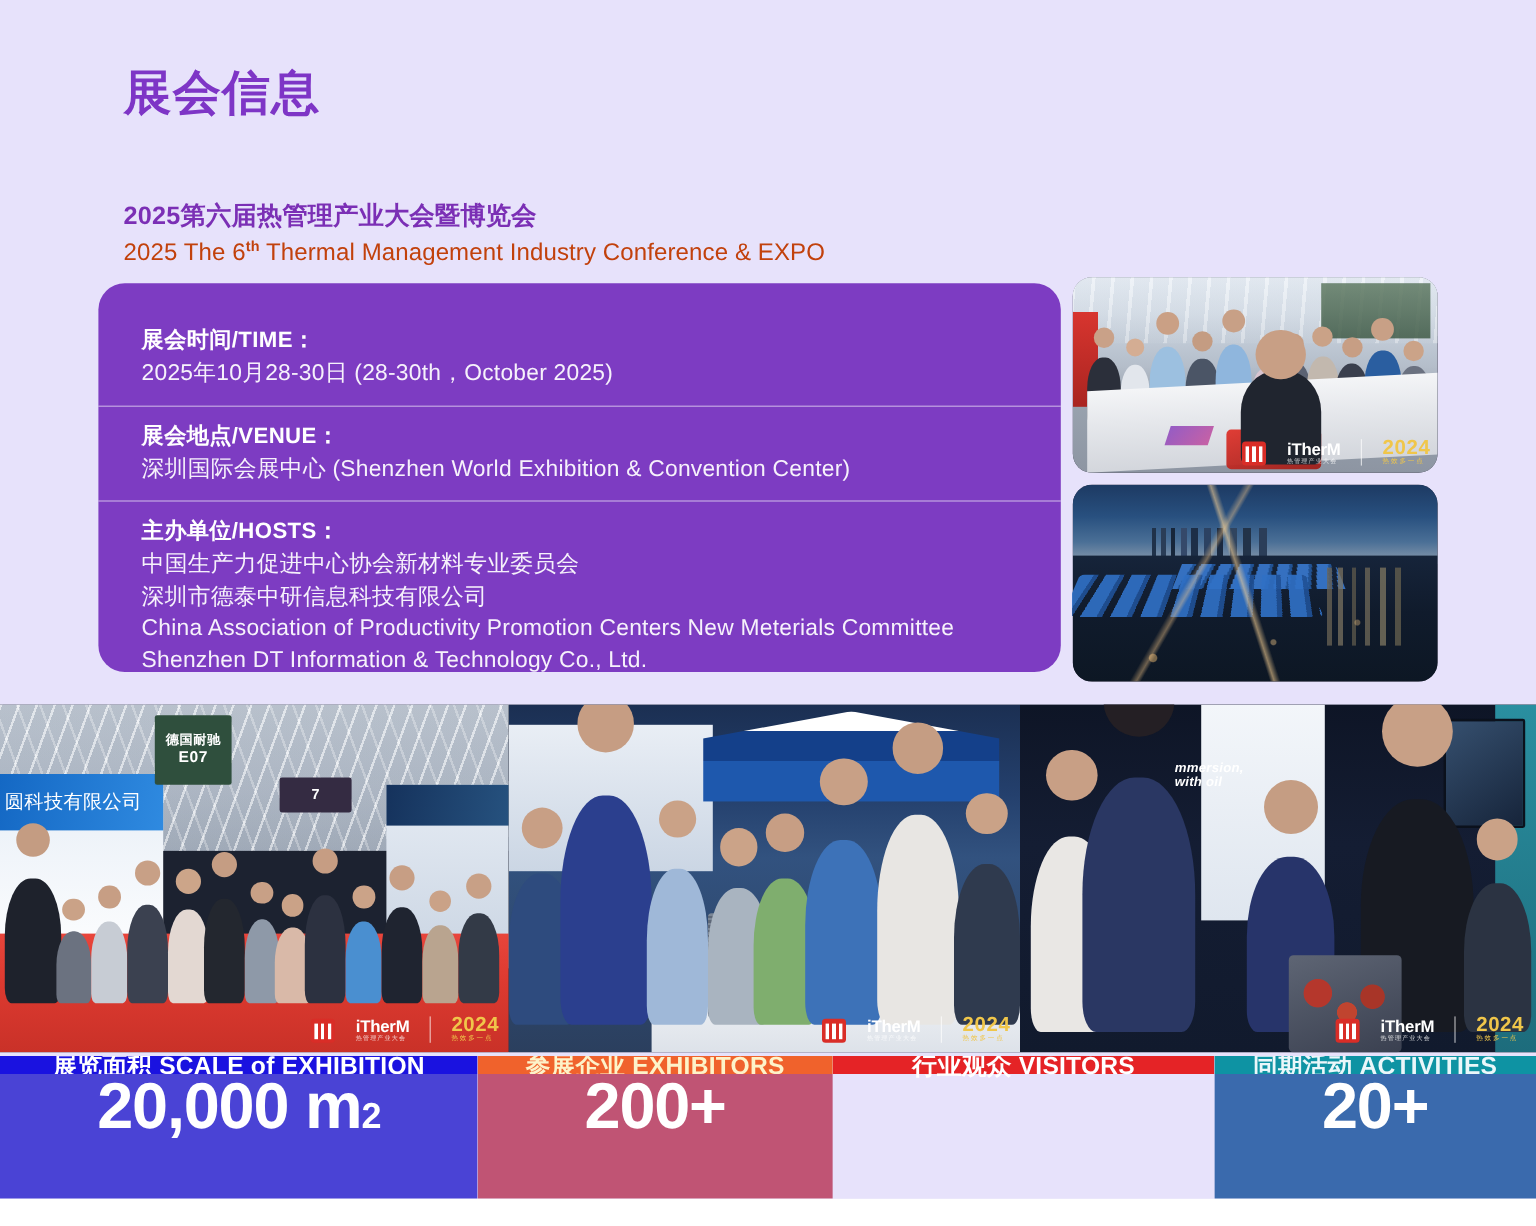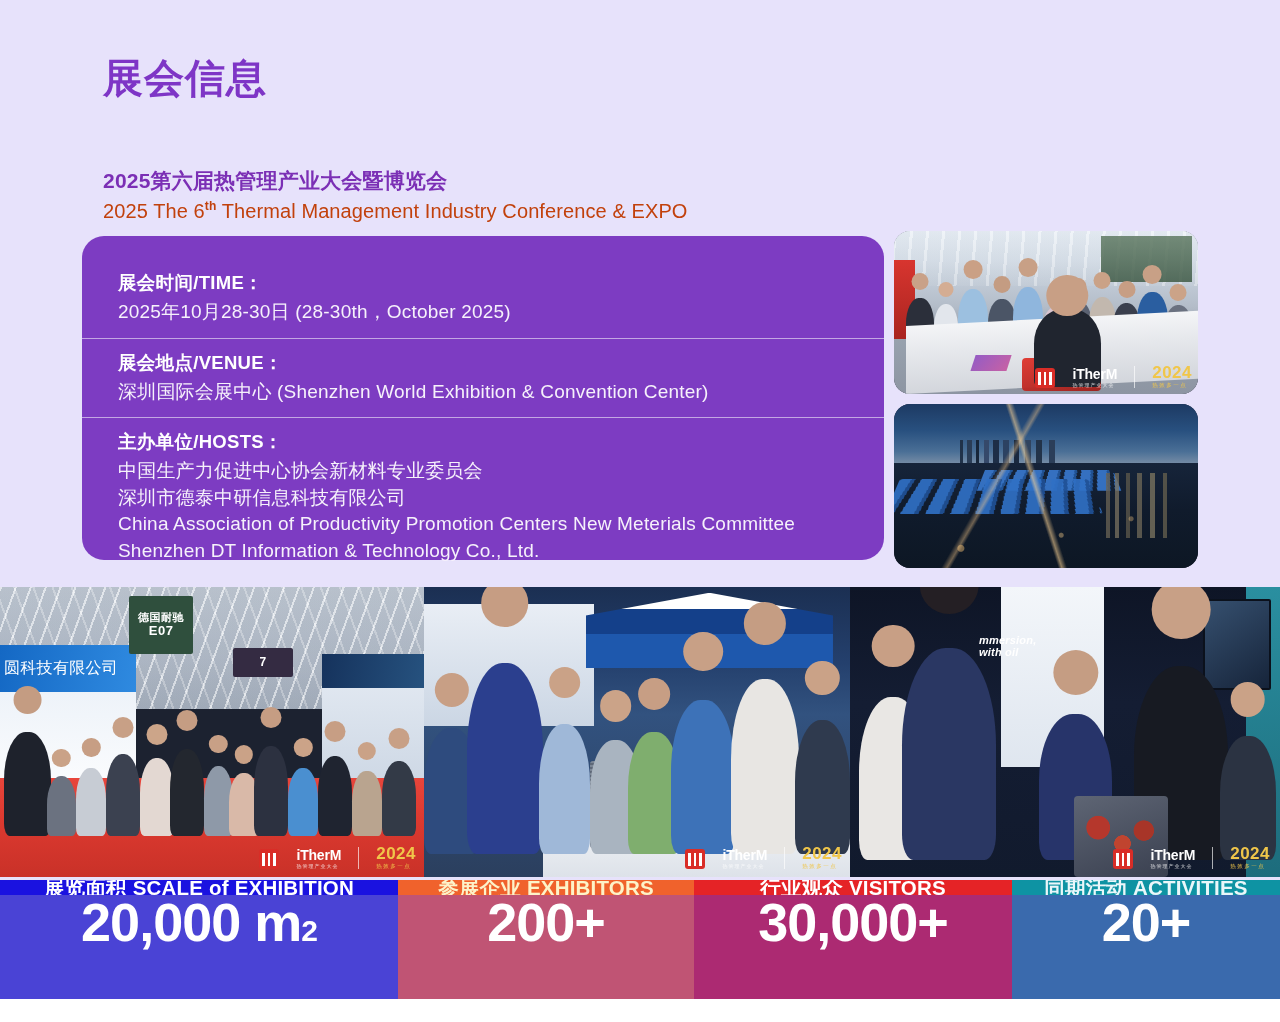--- a/index.html
+++ b/index.html
@@ -780,23 +780,20 @@
 
   <div class="stat-cell" id="stat-exhibitors">
     <div class="stat-head">参展企业 EXHIBITORS</div>
     <div class="stat-body">
       <div class="stat-value">200+</div>
     </div>
   </div>
 
   <div class="stat-cell" id="stat-visitors">
     <div class="stat-head">行业观众 VISITORS</div>
-    <div class="stat-body">
-      <div class="stat-value">30,000+</div>
-    </div>
   </div>
 
   <div class="stat-cell" id="stat-activities">
     <div class="stat-head">同期活动 ACTIVITIES</div>
     <div class="stat-body">
       <div class="stat-value">20+</div>
     </div>
   </div>
 
 </div>

